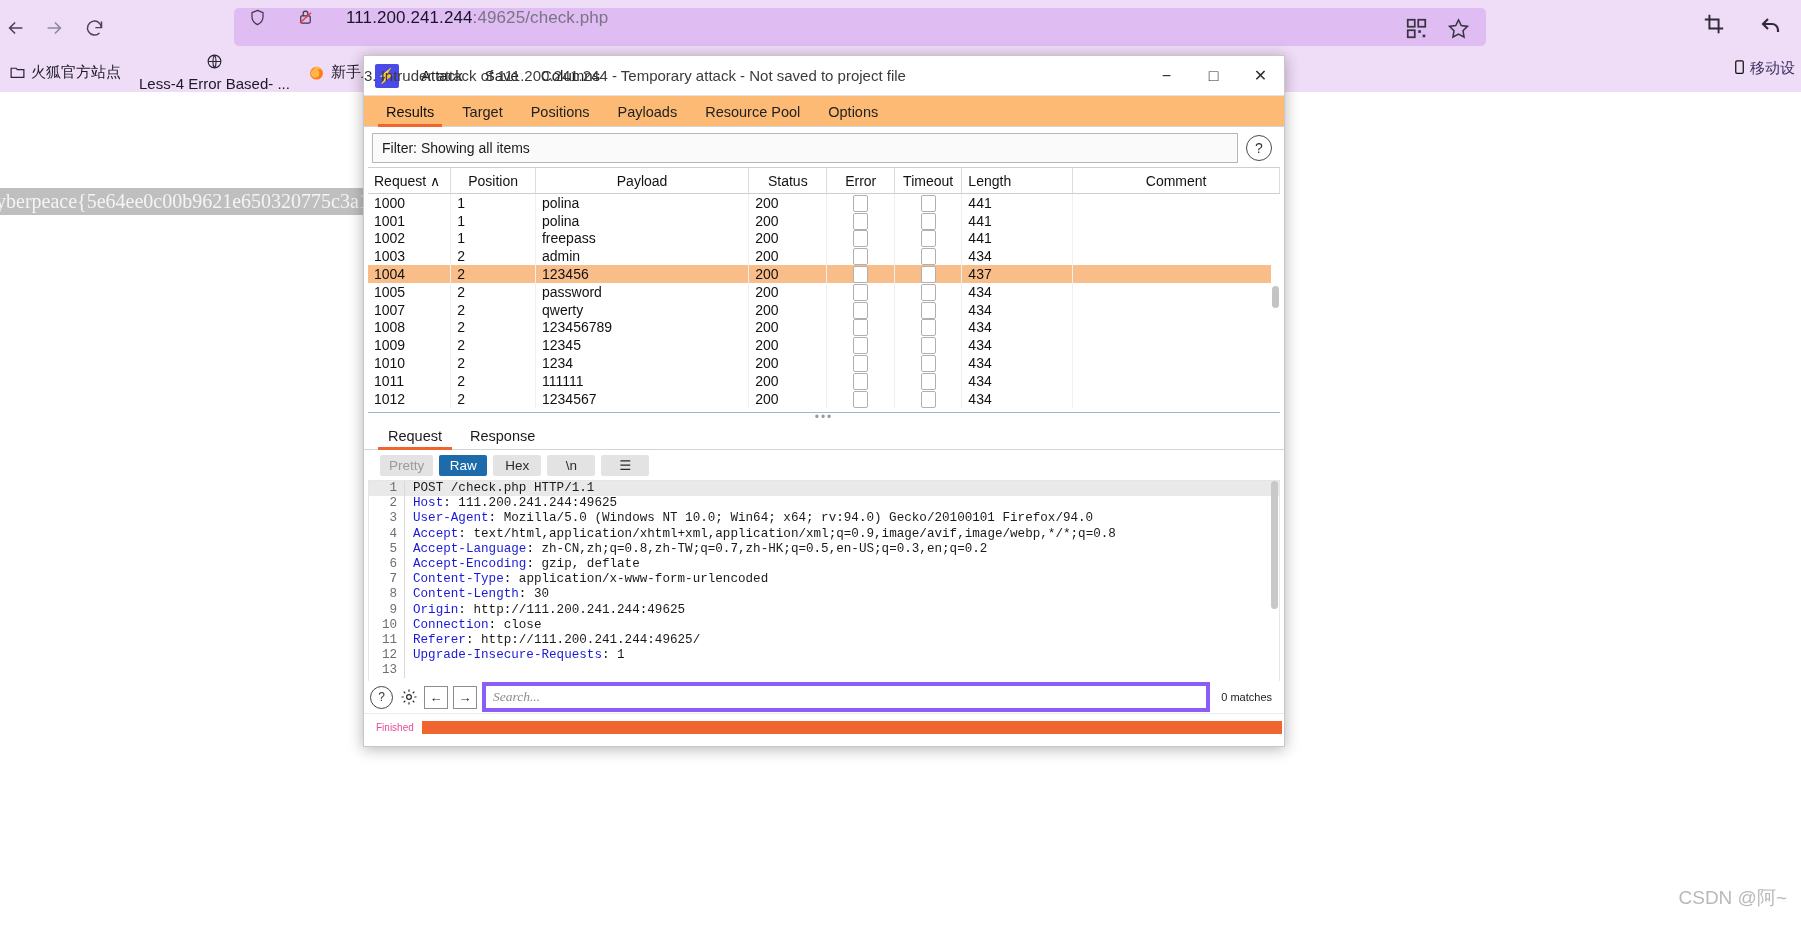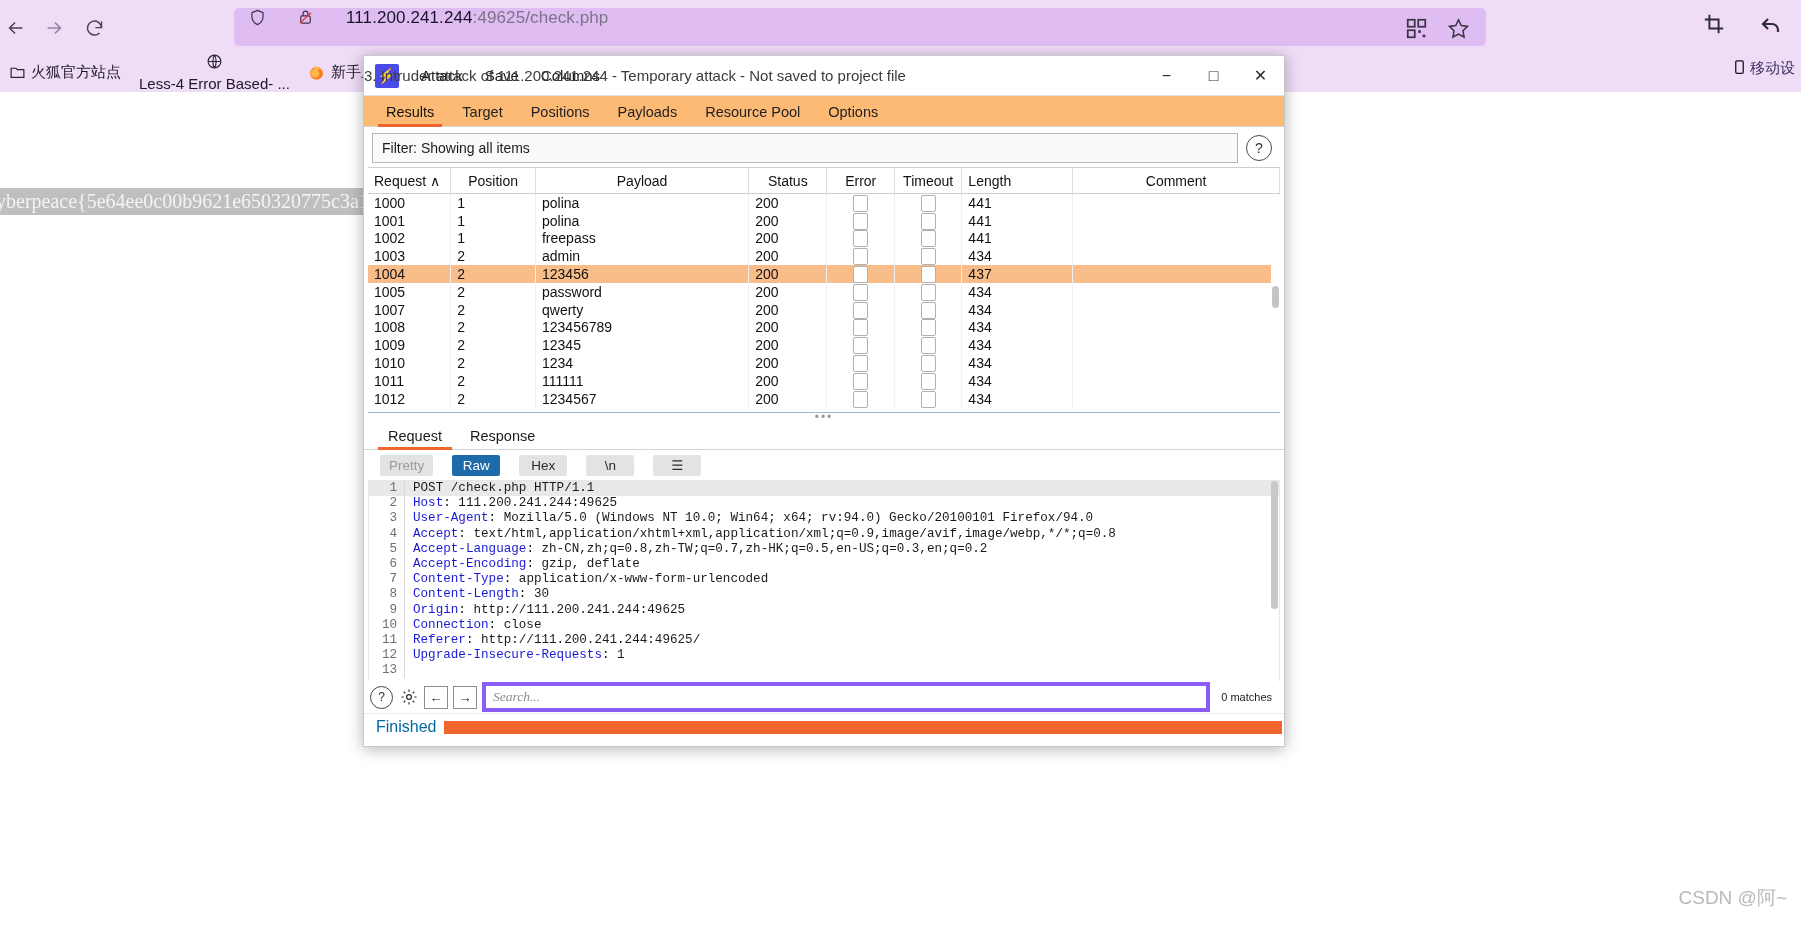--- a/index.html
+++ b/index.html
@@ -64,21 +64,21 @@
   table.results td.c{text-align:center;}
   tr.sel td{background:#f9bd8a;}
   .cbx{width:13px;height:15px;border:1px solid #b0b0b0;border-radius:2px;background:#fff;display:inline-block;vertical-align:middle;}
   .vscroll{position:absolute;right:0;top:26px;width:9px;height:227px;background:#fff;}
   .vscroll i{position:absolute;right:1px;top:92px;width:7px;height:22px;background:#c4c4c4;border-radius:4px;display:block;}
   .grip{position:absolute;left:0;right:0;bottom:0;height:8px;display:flex;align-items:center;justify-content:center;color:#9a9a9a;font-size:12px;letter-spacing:2px;background:#fff;border-top:1px solid #9fb6cc;}
   
   .rrtabs{height:28px;display:flex;align-items:flex-end;border-bottom:1px solid #d4d4d4;padding-left:10px;background:#fff;}
   .rrtab{font-size:14.5px;color:#1b1b1b;padding:2px 14px 5px 14px;position:relative;}
   .rrtab.active:after{content:"";position:absolute;left:4px;right:4px;bottom:-1px;height:3px;background:#f0642d;}
-  .viewbar{height:30px;display:flex;align-items:center;gap:19px;padding-left:16px;background:#fff;}
+  .viewbar{height:30px;display:flex;align-items:center;gap:6px;padding-left:16px;background:#fff;}
   .vb{height:21px;min-width:30px;padding:0 9px;display:flex;align-items:center;justify-content:center;font-size:13.5px;border-radius:2px;background:#e3e3e3;color:#2b2b2b;}
   .vb.dim{color:#9b9b9b;}
   .vb.on{background:#1d6bab;color:#fff;}
   .vb.burger{padding:0 9px;}
   
   .codebox{position:relative;height:200px;overflow:hidden;background:#fff;margin:0 4px;border:1px solid #e6e6e6;border-bottom:none;}
   .codeline{display:flex;height:15.2px;font-family:"Liberation Mono", monospace;font-size:12.6px;line-height:15.2px;white-space:nowrap;}
   .codeline:first-child{background:#e9e9e9;}
   .ln{width:28px;text-align:right;color:#6f6f6f;padding-right:7px;flex:none;border-right:1px solid #d8d8d8;}
   .ct{padding-left:8px;color:#1a1a1a;}
@@ -88,21 +88,21 @@
   
   .searchrow{height:32px;display:flex;align-items:center;gap:5px;padding:0 6px;background:#fff;}
   .sicon{width:21px;height:21px;display:flex;align-items:center;justify-content:center;color:#333;}
   .sq{border:1.4px solid #444;border-radius:50%;font-size:12px;}
   .arrw{width:22px;height:21px;border:1px solid #8d8d8d;display:flex;align-items:center;justify-content:center;font-size:13px;color:#222;background:#fff;}
   .sinput{flex:1;height:22px;border:4px solid #8b5cf6;background:#fff;display:flex;align-items:center;padding-left:7px;
           font-size:13.5px;font-style:italic;color:#8d8d8d;font-family:"Liberation Serif",serif;}
   .matches{font-size:11px;color:#1c1c1c;padding:0 6px;white-space:nowrap;}
   
   .statusrow{height:26px;display:flex;align-items:center;gap:8px;padding-left:12px;background:#fff;border-top:1px solid #ececec;}
-  .stext{font-size:16px;color:#0369a1;}
+  .stext{font-size:10px;color:#ec4899;}
   .progress{flex:1;height:13px;background:#f0642d;margin-right:2px;}
 </style>
 </head>
 <body>
 
 <div class="page">
   <div class="flagtext">yberpeace{5e64ee0c00b9621e650320775c3a1b08}</div>
   <div class="csdn">CSDN @阿~</div>
 </div>
 

